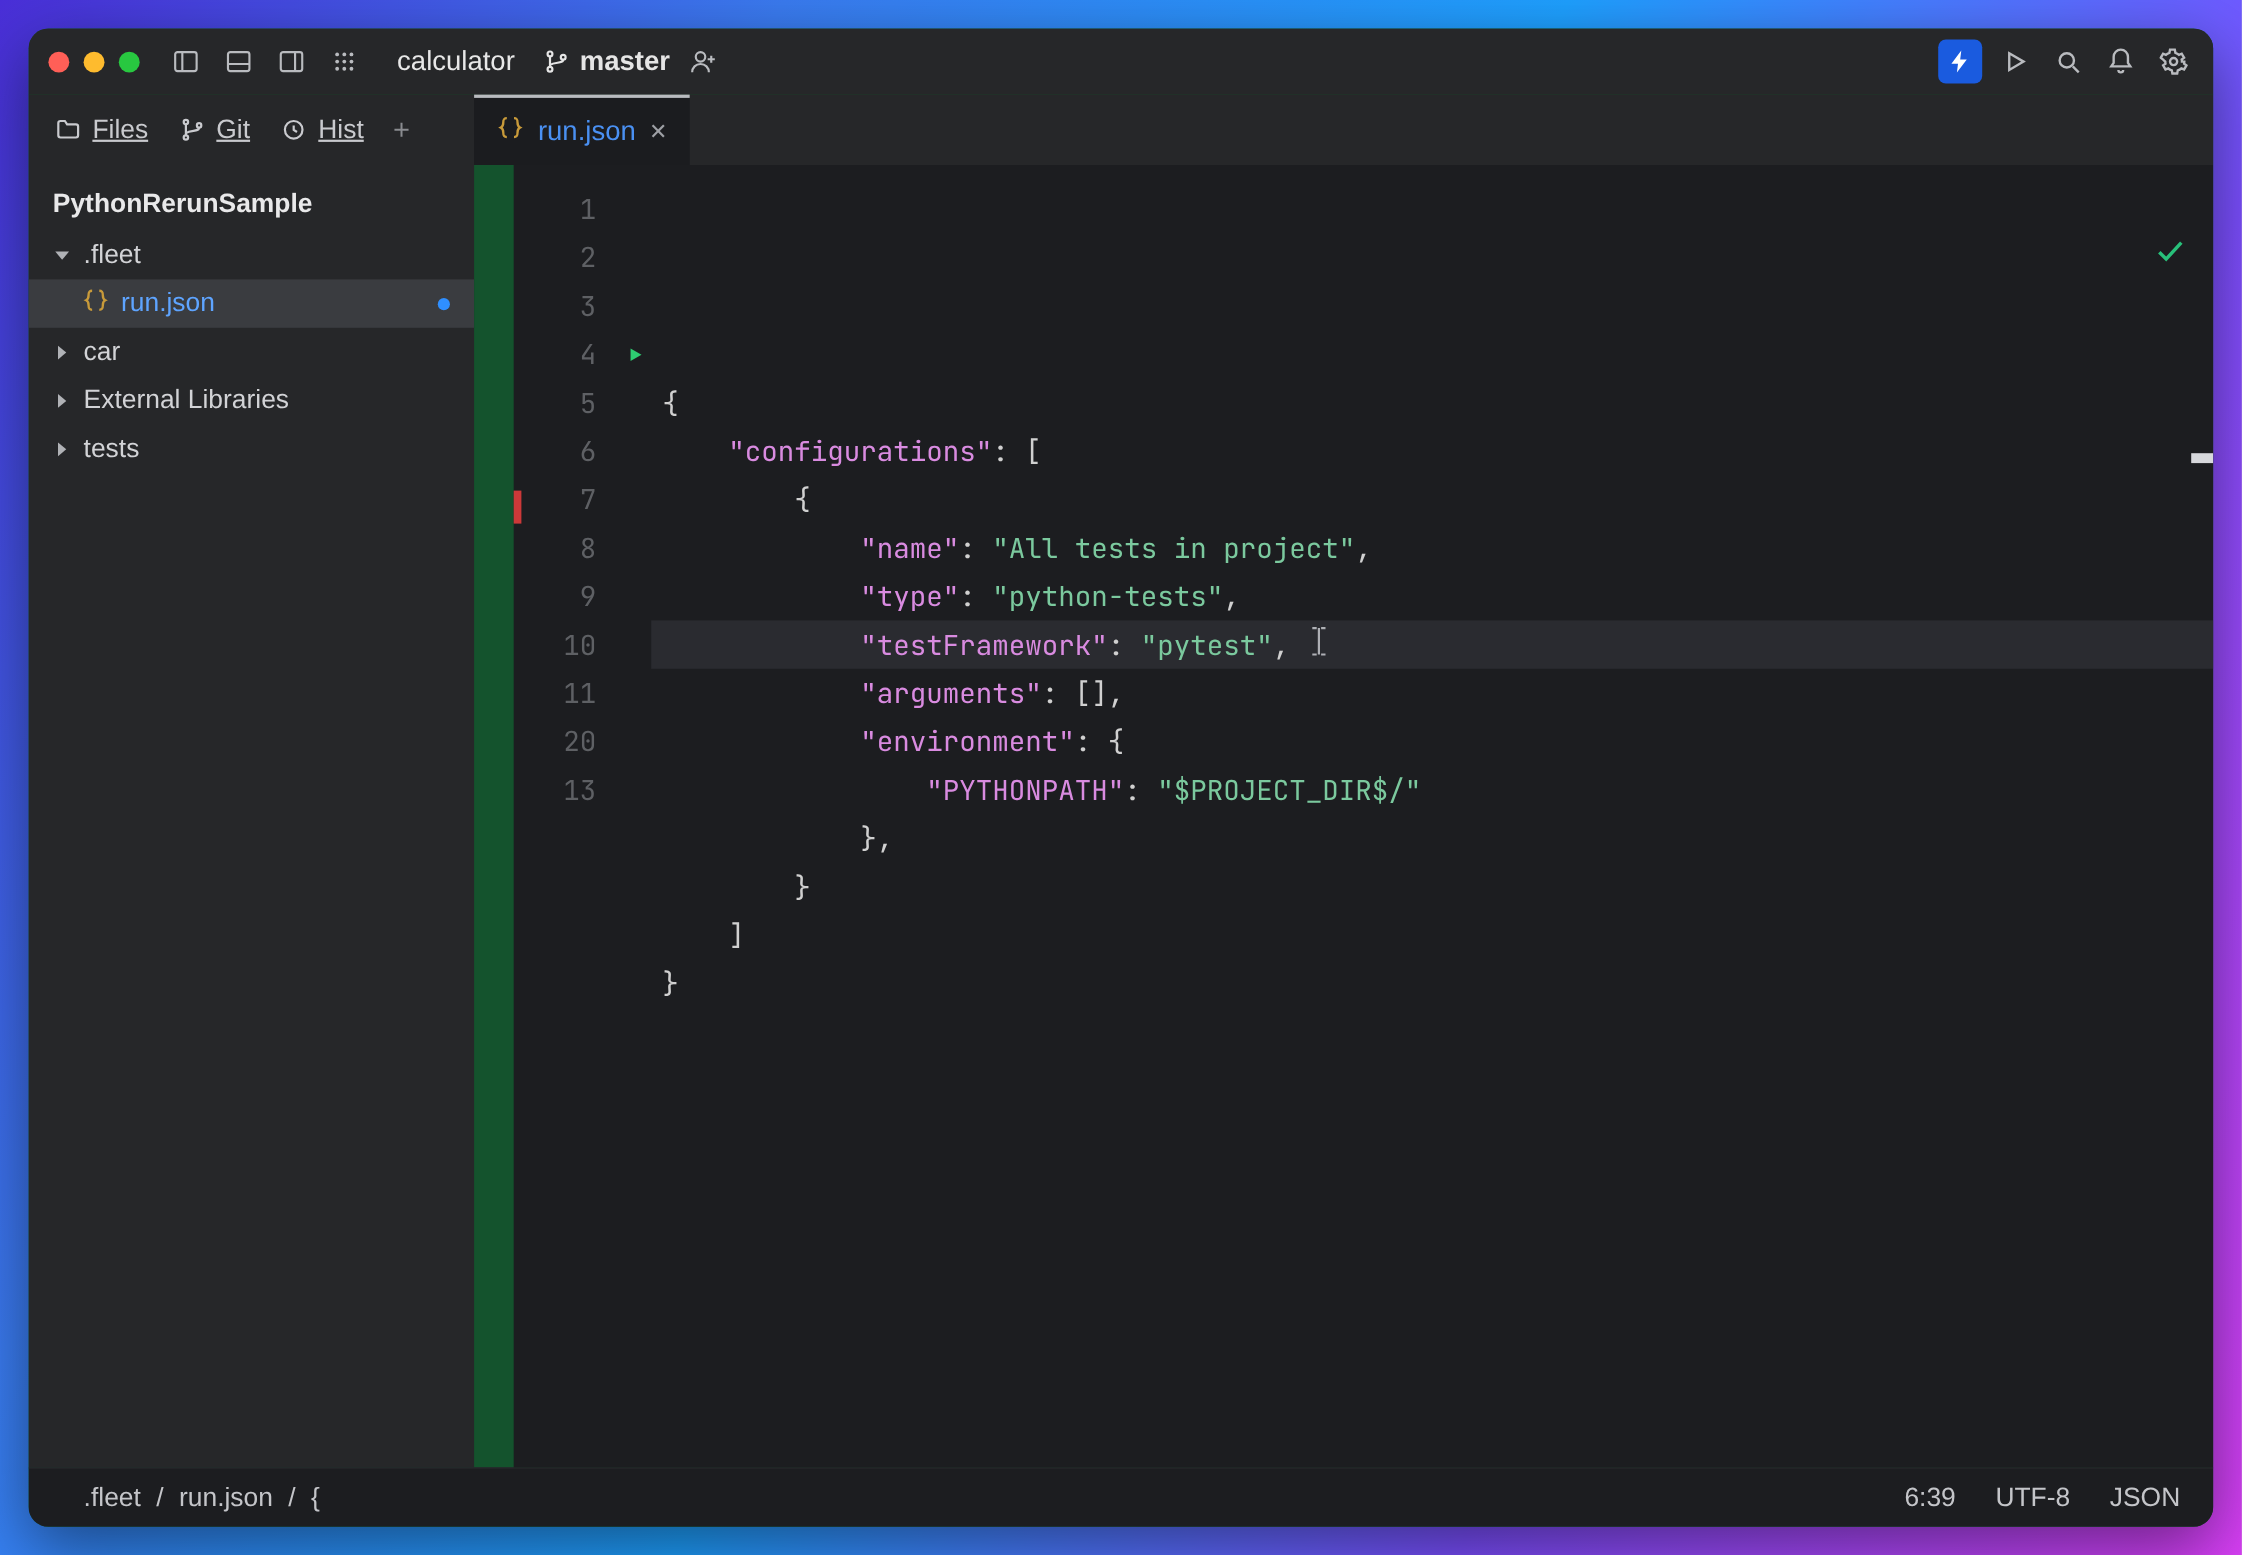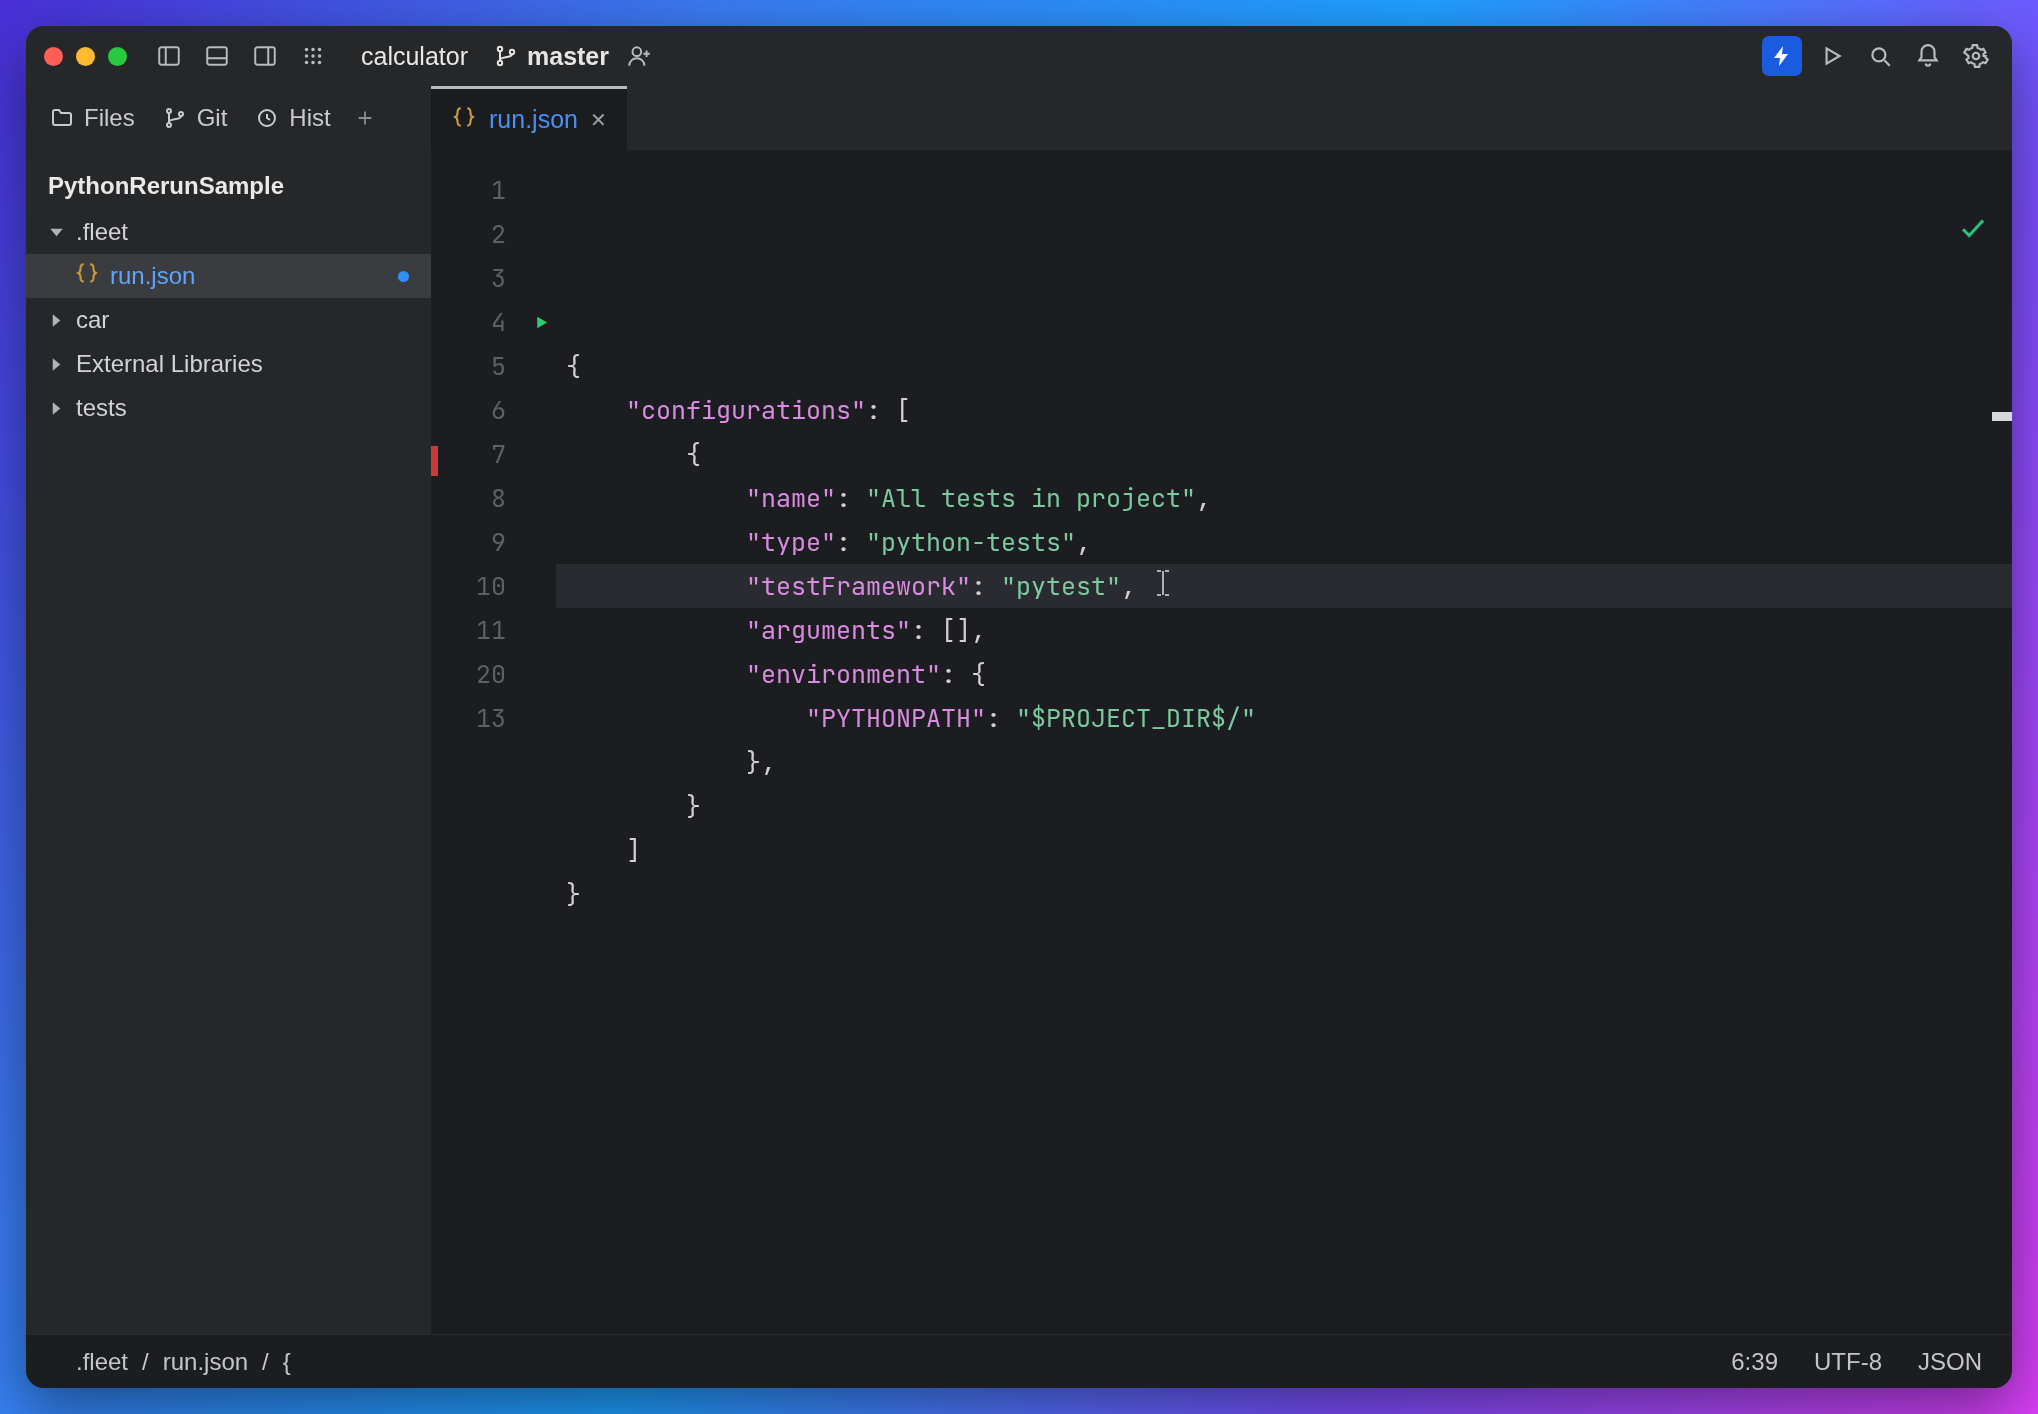--- a/index.html
+++ b/index.html
@@ -36,30 +36,30 @@
   .dot.red{background:#ff5f57;} .dot.yellow{background:#febb2e;} .dot.green{background:#28c840;}
   .tbtn { width:36px; height:36px; display:flex; align-items:center; justify-content:center; color:#b9bbbf; border-radius:6px;}
   .tbtn svg{width:26px;height:26px;}
   .proj-name { font-size:25px; color:#e8e8e8; font-weight:400; margin:0 14px 0 18px;}
   .branch { display:flex; align-items:center; gap:9px; color:#e5e5e5; font-size:25px;font-weight:bold;}
   .tb-spacer{flex:1;}
   .ai-btn{width:40px;height:40px;background:#1a5bdf;border-radius:7px;display:flex;align-items:center;justify-content:center;color:#fff;}
   
   .strip{height:64px;background:#262729;display:flex;align-items:stretch;}
   .left-tabs{width:405px;display:flex;align-items:center;gap:0;padding-left:10px;}
-  .left-tab{display:flex;align-items:center;gap:10px;color:#c9cace;font-size:24px;padding:0 14px;height:100%;}
+  .left-tab{display:flex;align-items:center;gap:10px;color:#c9cace;font-size:24px;padding:0 14px;height:100%;text-decoration:underline;}
   .left-tab svg{width:24px;height:24px;}
   .plus-btn{width:40px;display:flex;align-items:center;justify-content:center;color:#8a8c90;}
   .editor-tabs{display:flex;align-items:stretch;flex:1;}
   .ed-tab{display:flex;align-items:center;gap:12px;padding:0 20px;border-top:3px solid transparent;position:relative;font-size:25px;}
   .ed-tab.active{background:#1b1c1f;border-top:3px solid #b9bbbf;color:#4a90f2;}
   .ed-tab .jicon{color:#c89a3a;}
   .ed-tab .close{color:#9ea0a5;font-size:20px;}
   
-  .body{flex:1;display:flex;min-height:0;}
+  .body{flex:1;display:flex;min-height:0;gap:36px;}
   .sidebar{width:405px;background:#262729;padding-top:12px;overflow:auto;}
   .root{color:#e9e9ea;font-size:24px;font-weight:600;padding:10px 22px;}
   .tree-row{display:flex;align-items:center;gap:10px;color:#d2d3d6;font-size:24px;height:44px;padding-left:20px;}
   .tree-row.sel{background:#3a3c40;color:#5ea4ff;}
   .tree-row .badge-dot{width:11px;height:11px;border-radius:50%;background:#2f8fff;margin-left:auto;margin-right:22px;}
   .arrow{width:20px;display:flex;justify-content:center;color:#b0b2b6;}
   .arrow svg{width:15px;height:15px;}
   .indent1{padding-left:48px;}
   .jicon{color:#c89a3a;}
   .jicon svg{width:26px;height:26px;}

